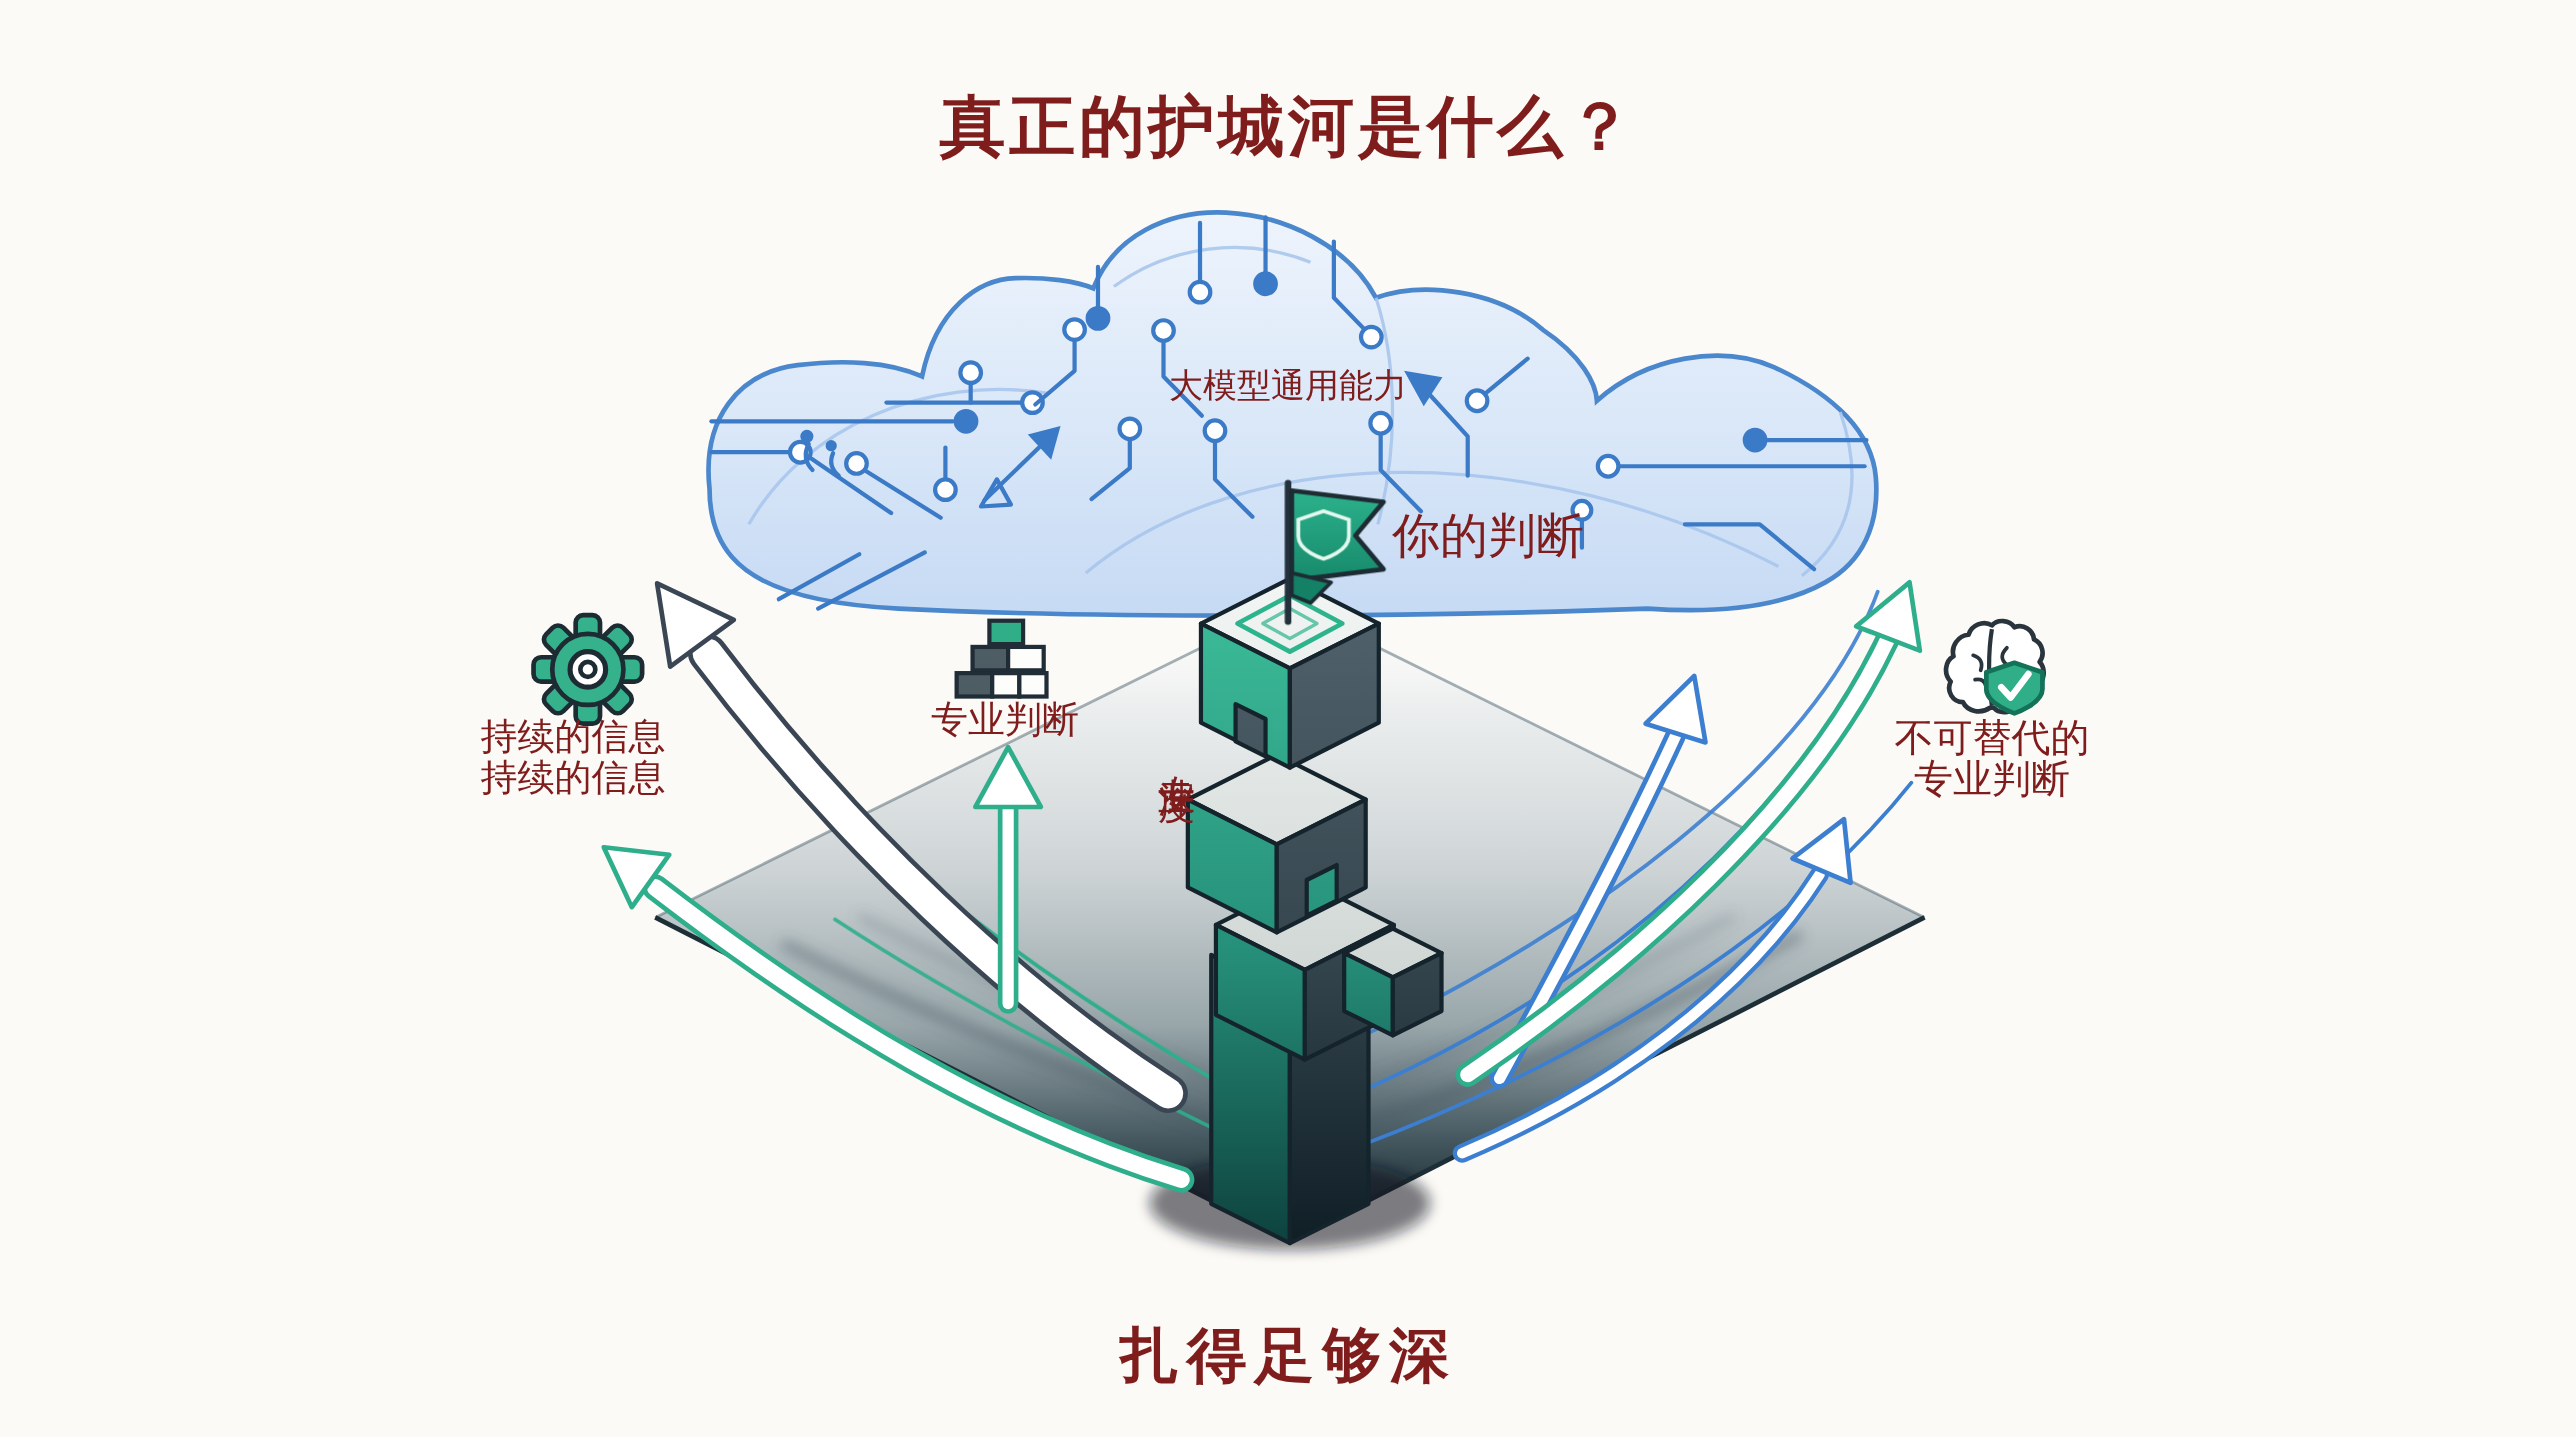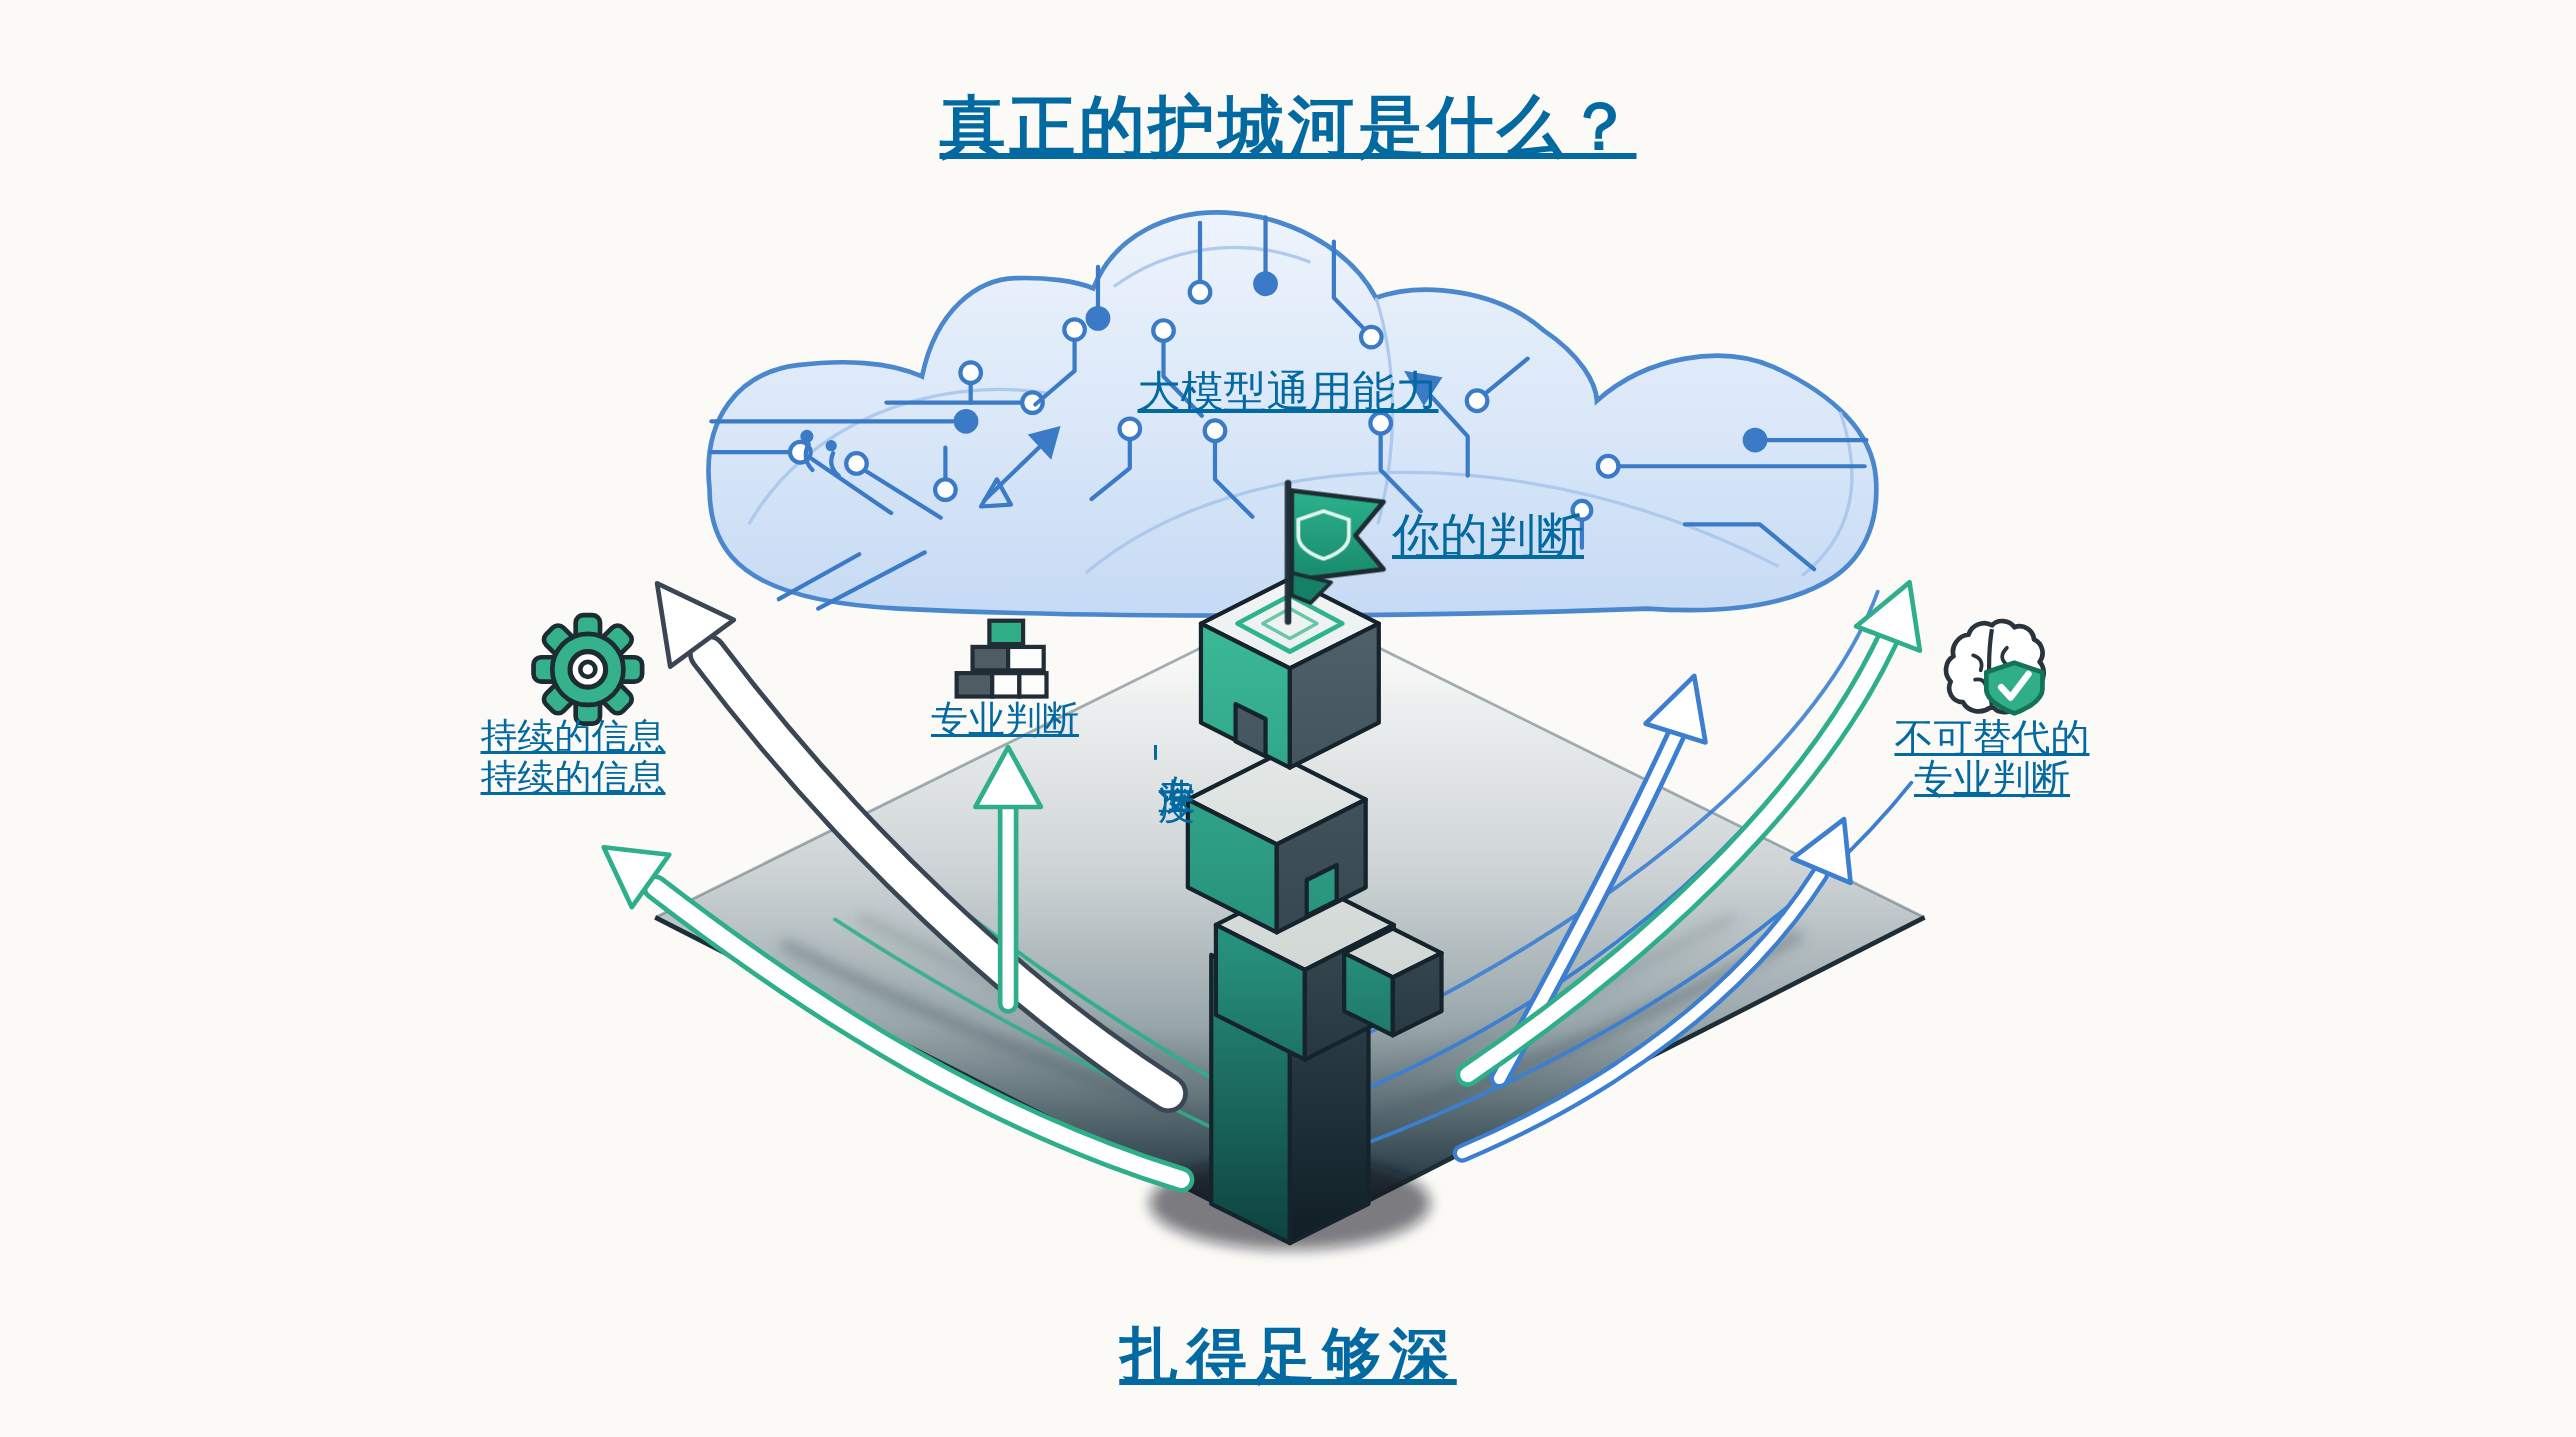--- a/index.html
+++ b/index.html
@@ -1,22 +1,22 @@
 <!DOCTYPE html>
 <html style="font-size:15px"><head>
 <meta charset="utf-8">
 <style>
   html,body{margin:0;padding:0;background:#fbfaf7;}
   .stage{position:relative;width:2576px;height:1438px;overflow:hidden;
          font-family:"Liberation Sans","DejaVu Sans",sans-serif;color:#26323d;}
   .stage svg{position:absolute;inset:0;}
-  .txt{position:absolute;white-space:nowrap;color:#0369a1;text-decoration:underline;}
+  .txt{position:absolute;white-space:nowrap;color:#7f1d1d;}
   .center{transform:translateX(-50%);text-align:center;}
   .title{font-size:66px;font-weight:600;letter-spacing:3.7px;}
-  .cloudlabel{font-size:43px;font-weight:500;}
+  .cloudlabel{font-size:34px;font-weight:500;}
   .judgment{font-size:48px;font-weight:500;}
   .factor{font-size:37px;font-weight:500;line-height:1.1;}
   .factor-r{font-size:39px;font-weight:500;line-height:1.06;}
   .vertical{writing-mode:vertical-rl;text-orientation:upright;font-size:37px;
             font-weight:500;letter-spacing:3.7px;transform:translateX(-50%);}
   .footer{font-size:60px;font-weight:600;letter-spacing:7.5px;}
 </style>
 </head>
 <body>
 

